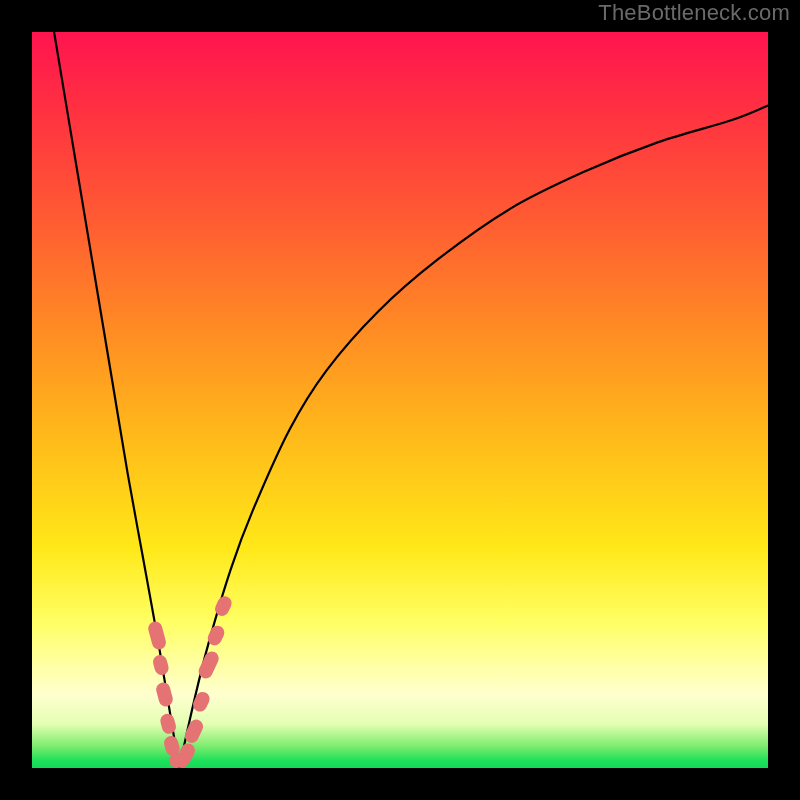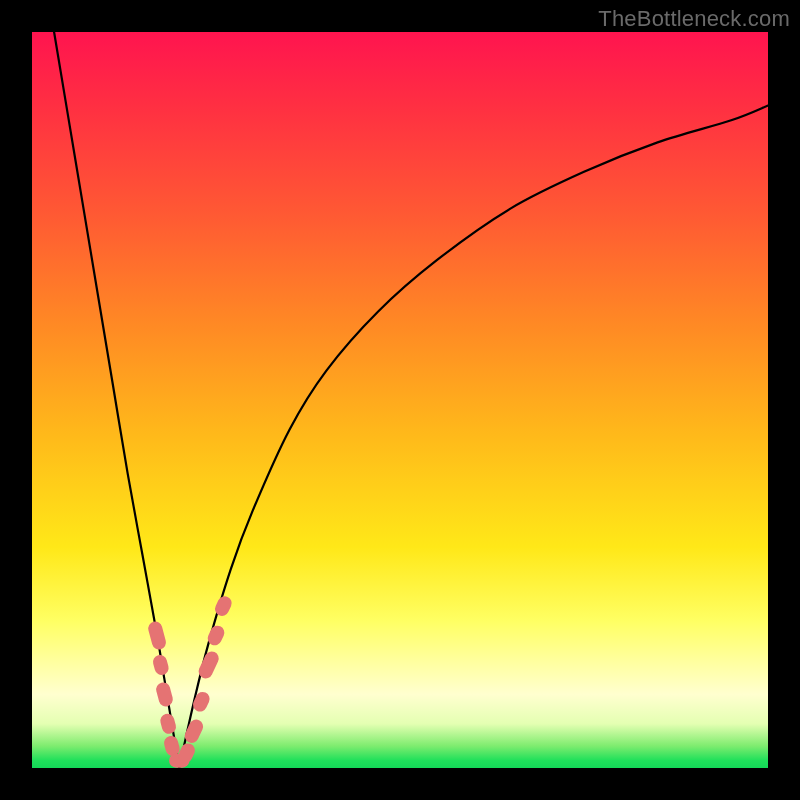--- a/index.html
+++ b/index.html
@@ -44,21 +44,21 @@
   .plot svg {
     position: absolute;
     left: 0;
     top: 0;
     width: 736px;
     height: 736px;
     overflow: visible;
   }
   .watermark {
     position: absolute;
-    top: 6px;
+    top: 0;
     right: 10px;
     color: #6a6a6a;
     font-size: 22px;
     font-weight: 500;
     letter-spacing: 0.2px;
     user-select: none;
   }
 </style>
 </head>
 <body>

